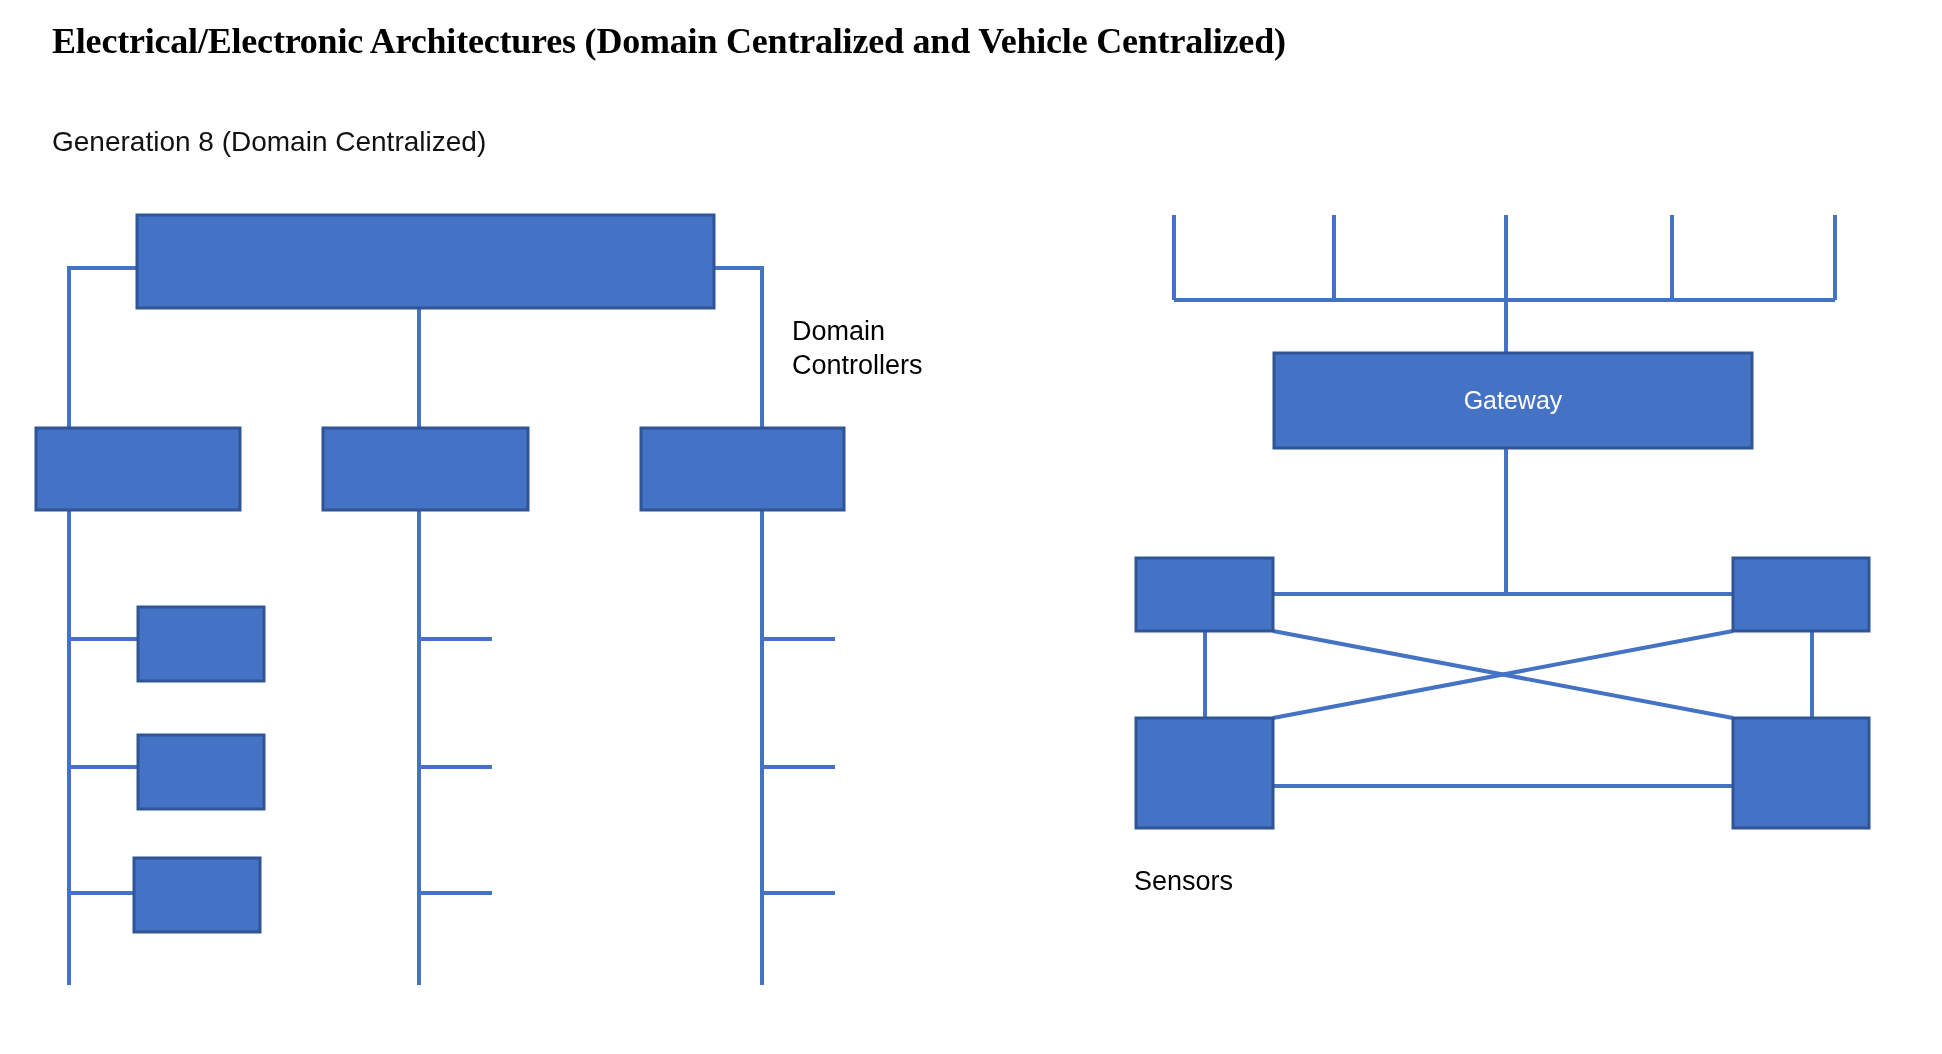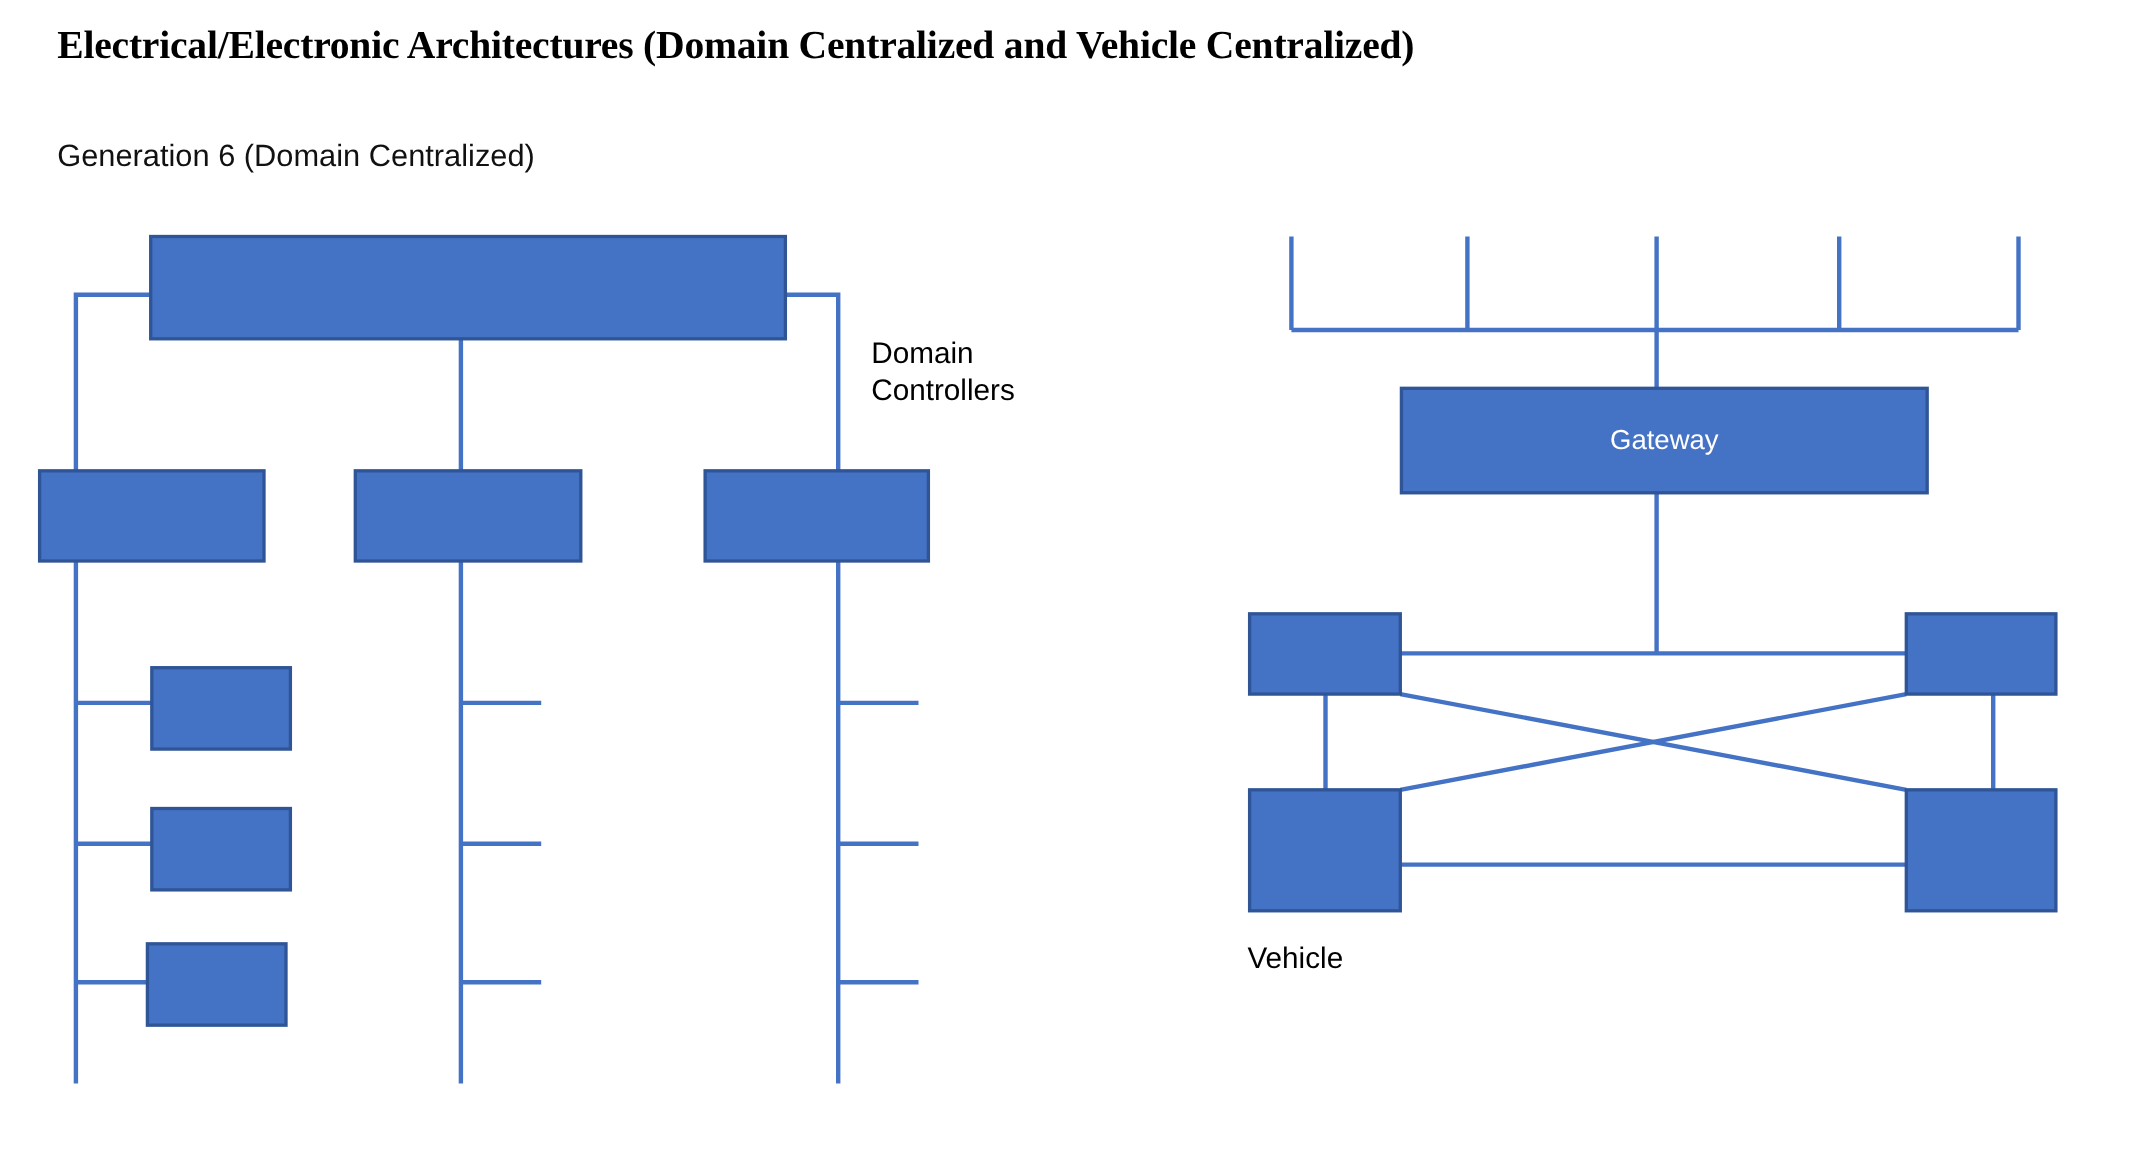--- a/index.html
+++ b/index.html
@@ -68,33 +68,34 @@
     text-anchor: middle;
     dominant-baseline: middle;
   }
   .free-label {
     position: absolute;
     font-family: "Liberation Sans", sans-serif;
     font-size: 27px;
     color: #000000;
     line-height: 1.25;
     white-space: pre-line;
+    margin-top: 10px;
   }
   #label-domain-controllers { left: 792px; top: 305px; }
   #label-sensors { left: 1134px; top: 855px; }
   #label-actuators { left: 1733px; top: 855px; }
 </style>
 </head>
 <body>
 
 <div id="page">
 
   <div class="page-title">Electrical/Electronic Architectures (Domain Centralized and Vehicle Centralized)</div>
 
-  <div class="panel-title" id="gen4-title">Generation 6 (Domain Centralized)</div>
+  <div class="panel-title" id="gen4-title">Generation 8 (Domain Centralized)</div>
 
 
   <svg class="diagram-svg" viewBox="0 0 1942 1054">
 
     <g>
 
       <path class="link" d="M 137 268 L 69 268 L 69 428"></path>
 
       <path class="link" d="M 419 308 L 419 428"></path>
 
@@ -179,16 +180,16 @@
       <text class="node-label" x="1204" y="773"></text>
 
       <rect class="node-rect" x="1733" y="718" width="136" height="110"></rect>
       <text class="node-label" x="1801" y="773"></text>
     </g>
   </svg>
 
   <div class="free-label" id="label-domain-controllers">Domain
 Controllers</div>
 
-  <div class="free-label" id="label-sensors">Vehicle</div>
+  <div class="free-label" id="label-sensors">Sensors</div>
 
 
 </div>
 
 </body></html>

